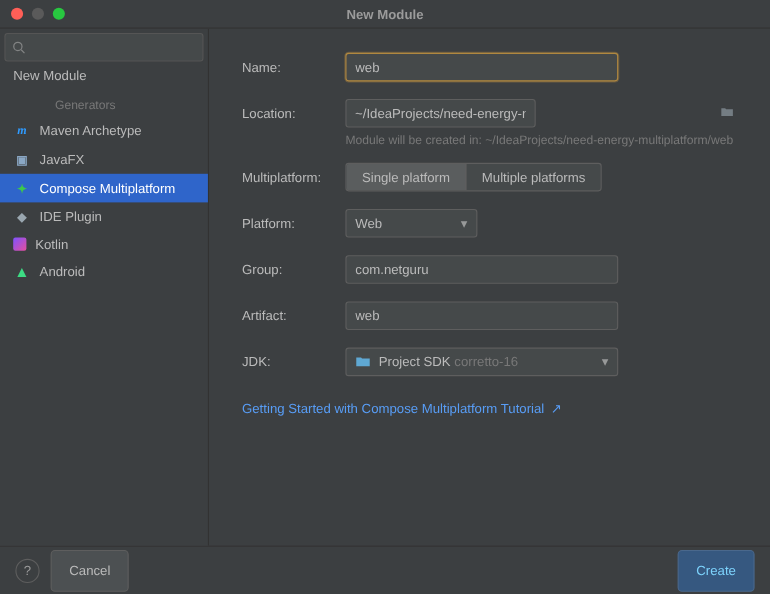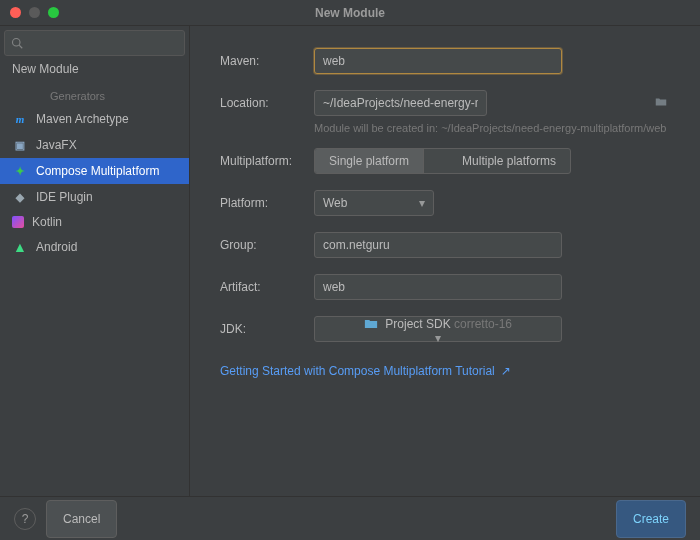--- a/index.html
+++ b/index.html
@@ -30,26 +30,26 @@
 
   .form { flex: 1; padding: 22px 26px 10px 30px; overflow: auto; }
   .row { display: flex; align-items: center; margin-bottom: 16px; }
   .row .lbl { width: 94px; color: #bbbbbb; }
   .tf { flex: 1; max-width: 248px; height: 26px; background: #45494a; border: 1px solid #5e5e5e; border-radius: 3px; color: #bbbbbb; padding: 0 8px; font-size: 12px; outline: none; }
   .tf.focused { border: 1px solid #b08840; box-shadow: 0 0 0 1px #b0884066; }
   .tf.wide { max-width: 370px; }
   .loc-wrap { position: relative; flex: 1; max-width: 370px; }
   .loc-wrap .browse { position: absolute; right: 6px; top: 5px; opacity: .6; }
   .hint { color: #787878; font-size: 11px; margin: -10px 0 14px 94px; }
-  .seg { display: inline-flex; border: 1px solid #5e5e5e; border-radius: 3px; overflow: hidden; background: #45494a; gap: 24px; }
+  .seg { display: inline-flex; border: 1px solid #5e5e5e; border-radius: 3px; overflow: hidden; background: #45494a; }
   .seg button { background: transparent; border: none; color: #bbbbbb; padding: 5px 14px; font-size: 12px; cursor: pointer; border-right: 1px solid #5e5e5e; }
   .seg button:last-child { border-right: none; }
   .seg button.on { background: #5a5d5e; }
   .dd { width: 120px; height: 26px; background: #45494a; border: 1px solid #5e5e5e; border-radius: 3px; color: #bbbbbb; padding: 0 8px; display: flex; align-items: center; justify-content: space-between; cursor: pointer; }
-  .dd.wide { width: 248px; flex-direction: column; }
+  .dd.wide { width: 248px; }
   .dd .chev { opacity: .7; }
   .dim { color: #787878; }
   .link { color: #589df6; cursor: pointer; margin-top: 6px; display: inline-flex; align-items: flex-end; gap: 6px; }
 
   .footer { height: 44px; border-top: 1px solid #323232; display: flex; align-items: center; padding: 0 14px; justify-content: space-between; }
   .footer .left { display: flex; align-items: center; gap: 10px; }
   .hbtn { width: 22px; height: 22px; border-radius: 50%; border: 1px solid #5e5e5e; color: #9b9b9b; display: flex; align-items: center; justify-content: center; font-size: 12px; cursor: pointer; }
   .btn { height: 38px; padding: 0 16px; border-radius: 4px; border: 1px solid #5e5e5e; background: #4c5052; color: #bbbbbb; font-size: 12px; cursor: pointer; }
   .btn.primary { background: #365880; border-color: #4a688c; color: #7dd3fc; }
 </style>
@@ -97,21 +97,21 @@
       <span>Kotlin</span>
     </div>
     <div class="gen-item">
       <span class="gi android">▲</span>
       <span>Android</span>
     </div>
   </div>
 
   <div class="form">
     <div class="row">
-      <div class="lbl">Maven:</div>
+      <div class="lbl">Name:</div>
       <input class="tf focused" value="web" style="">
     </div>
     <div class="row">
       <div class="lbl">Location:</div>
       <div class="loc-wrap">
         <input class="tf wide" value="~/IdeaProjects/need-energy-multiplatform" style="">
         <span class="browse">
           <svg width="14" height="14" viewBox="0 0 16 16">
               <path fill="#9aa7b0" d="M2 4h4l1 1h7v7H2z"></path>
             </svg>

